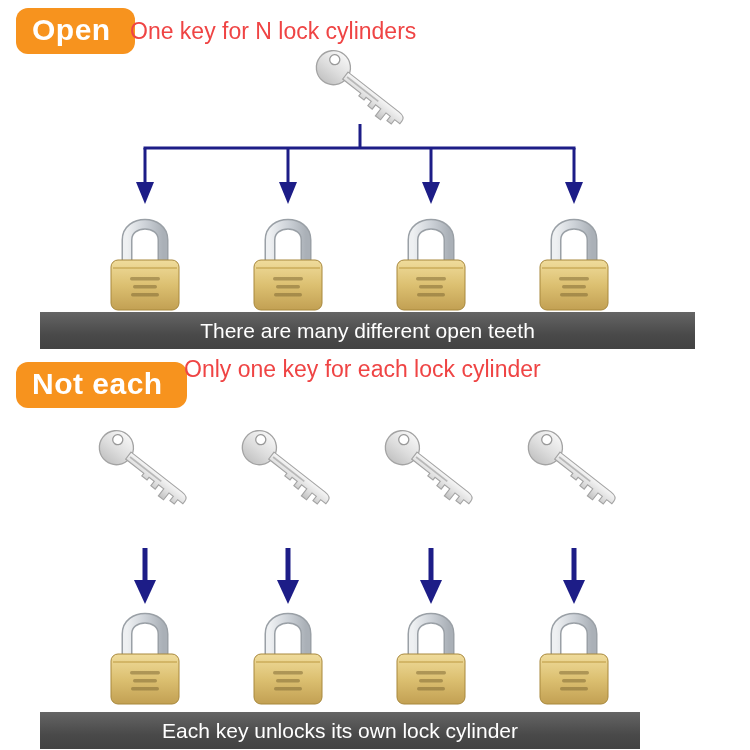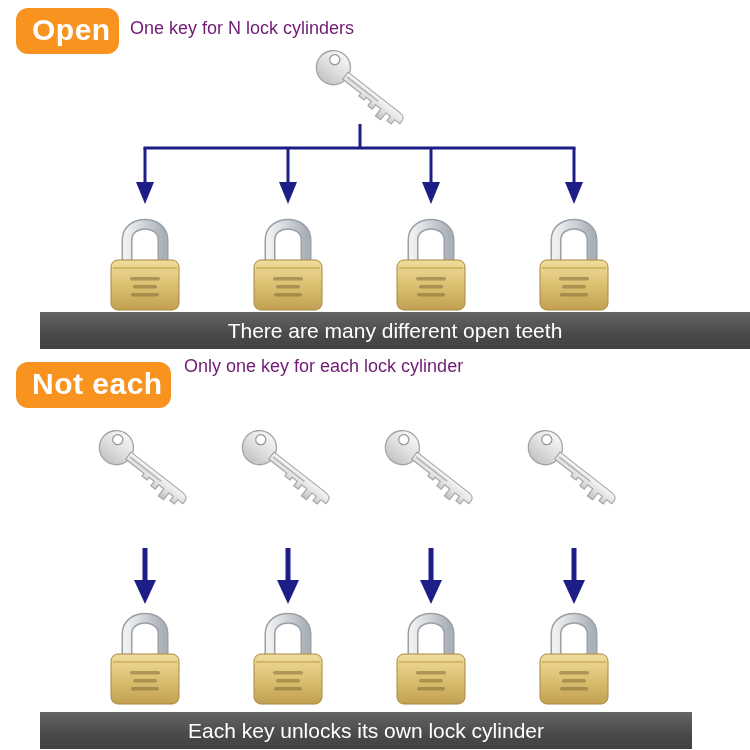--- a/index.html
+++ b/index.html
@@ -23,48 +23,48 @@
     z-index: 1;
   }
   .badge {
     position: absolute;
     z-index: 2;
     background: #f7931e;
     color: #ffffff;
     font-weight: bold;
     font-size: 30px;
     line-height: 1;
-    padding: 7px 8px 9px 16px;
+    padding: 7px 24px 9px 16px;
     border-radius: 12px;
     letter-spacing: 0.5px;
   }
   .badge-open { left: 16px; top: 8px; }
   .badge-not-open { left: 16px; top: 362px; }
   .section-title {
     position: absolute;
     z-index: 2;
-    color: #701a75;
-    font-size: 18px;
+    color: #ef4444;
+    font-size: 23px;
     white-space: nowrap;
   }
   .title-open { left: 130px; top: 18px; }
   .title-not-open { left: 184px; top: 356px; }
   .banner {
     position: absolute;
     z-index: 3;
     background: linear-gradient(180deg, #656565 0%, #4a4a4a 60%, #424242 100%);
     color: #ffffff;
     font-size: 21px;
     display: flex;
     align-items: center;
     justify-content: center;
     text-align: center;
   }
-  .banner-1 { left: 40px; top: 312px; width: 710px; height: 37px; }
-  .banner-2 { left: 40px; top: 712px; width: 652px; height: 37px; }
+  .banner-1 { left: 40px; top: 312px; width: 655px; height: 37px; }
+  .banner-2 { left: 40px; top: 712px; width: 600px; height: 37px; }
 </style>
 </head>
 <body>
 
 <div class="canvas">
 
   <svg class="gfx" viewBox="0 0 750 750" xmlns="http://www.w3.org/2000/svg">
     <defs>
       <linearGradient id="grad-brass" x1="0" y1="0" x2="0" y2="1">
         <stop offset="0" stop-color="#f0dc9c"></stop>

